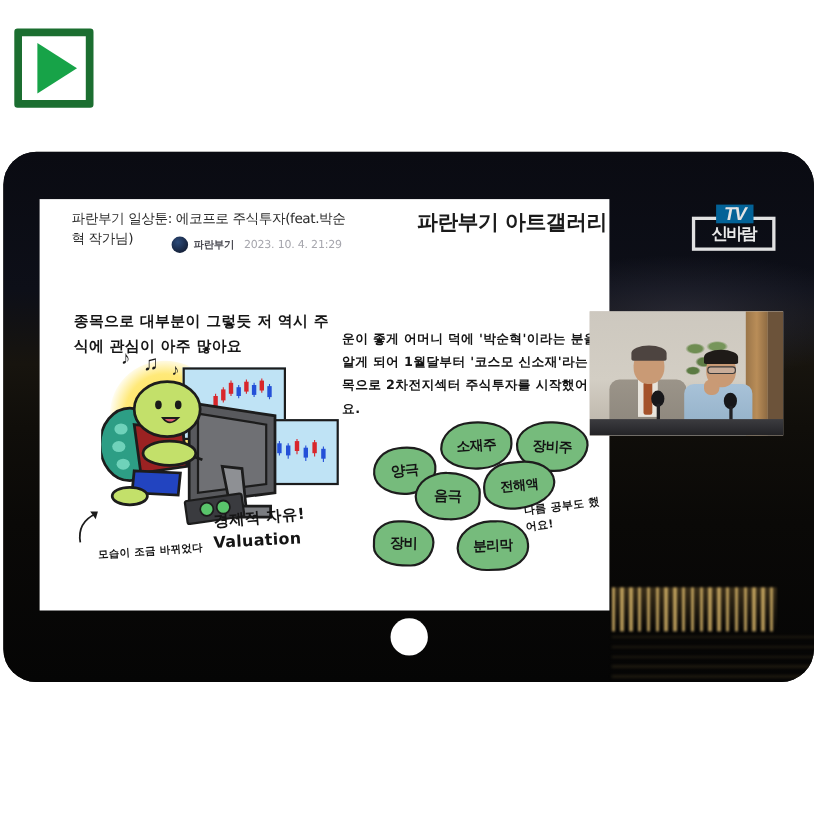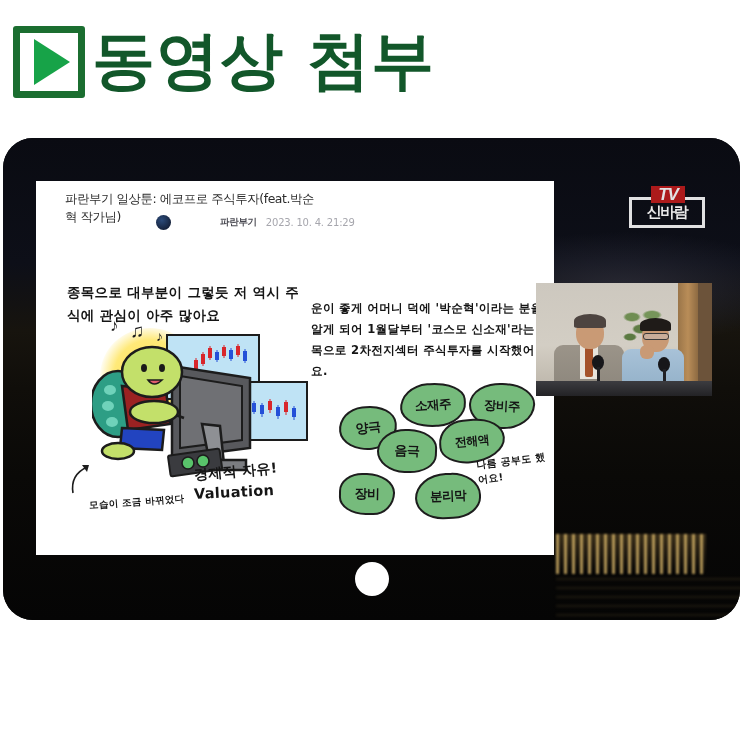--- a/index.html
+++ b/index.html
@@ -131,21 +131,21 @@
     position: absolute;
     left: 22px; top: 0px;
     width: 34px;
     text-align: center;
     color: #f4f4f4;
     font-size: 17px;
     font-weight: bold;
     font-style: italic;
     line-height: 17px;
     letter-spacing: -1px;
-    background: #b91c1c;
+    background: #0369a1;
     z-index: 2;
   }
   #channel-logo .lg-name {
     position: absolute;
     left: 0; top: 16px;
     width: 76px;
     text-align: center;
     color: #fbfbfb;
     font-size: 15px;
     font-weight: bold;
@@ -259,21 +259,20 @@
     border-radius: 50%;
     background: radial-gradient(circle at 38% 34%, #2c4b7a 0%, #16233d 70%, #0d1526 100%);
     flex: none;
   }
   #author-name {
     font-size: 9.5px;
     color: #4a4a52;
     font-weight: bold;
     font-family: "DejaVu Sans", sans-serif;
     letter-spacing: -0.3px;
-    margin-left: 44px;
   }
   #post-timestamp {
     font-size: 10px;
     color: #a6a6ad;
     font-family: "DejaVu Sans", sans-serif;
     letter-spacing: -0.2px;
     margin-left: 4px;
   }
   #gallery-title {
     position: absolute;
@@ -370,21 +369,20 @@
     border: 2.5px solid #1c1c1c;
   }
 </style>
 </head>
 <body>
 
 <div id="video-attach-header">
   <div id="play-badge">
     <div class="tri"></div>
   </div>
-  <div id="header-title">동영상 첨부</div>
 </div>
 
 <div id="tablet-device">
   <div id="tablet-wallpaper"></div>
   <div id="city-lights"></div>
   <div id="water-reflection"></div>
 </div>
 
 <div id="channel-logo">
   <div class="lg-box"></div>
@@ -423,20 +421,21 @@
 
 <div id="comic-page">
 
   <div id="post-header">
     <div id="post-title">파란부기 일상툰: 에코프로 주식투자(feat.박순혁 작가님)</div>
     <div id="post-byline">
       <div id="author-avatar"></div>
       <span id="author-name">파란부기</span>
       <span id="post-timestamp">2023. 10. 4. 21:29</span>
     </div>
+    <div id="gallery-title">파란부기 아트갤러리</div>
   </div>
 
   <div id="left-caption" class="hand">종목으로 대부분이 그렇듯 저 역시 주식에 관심이 아주 많아요</div>
   <div id="right-caption" class="hand">운이 좋게 어머니 덕에 '박순혁'이라는 분을 알게 되어 1월달부터 '코스모 신소재'라는 종목으로 2차전지섹터 주식투자를 시작했어요.</div>
 
   <div id="turtle-scene">
 
     <div style="position:absolute;left:12px;top:12px;width:100px;height:96px;border-radius:50%;background:radial-gradient(circle,#ffe14a 0%,#ffe979 52%,rgba(255,255,255,0) 74%);"></div>
 
     <div style="position:absolute;left:22px;top:0px;font-size:17px;color:#1a1a1a;font-weight:bold;">♪</div>

